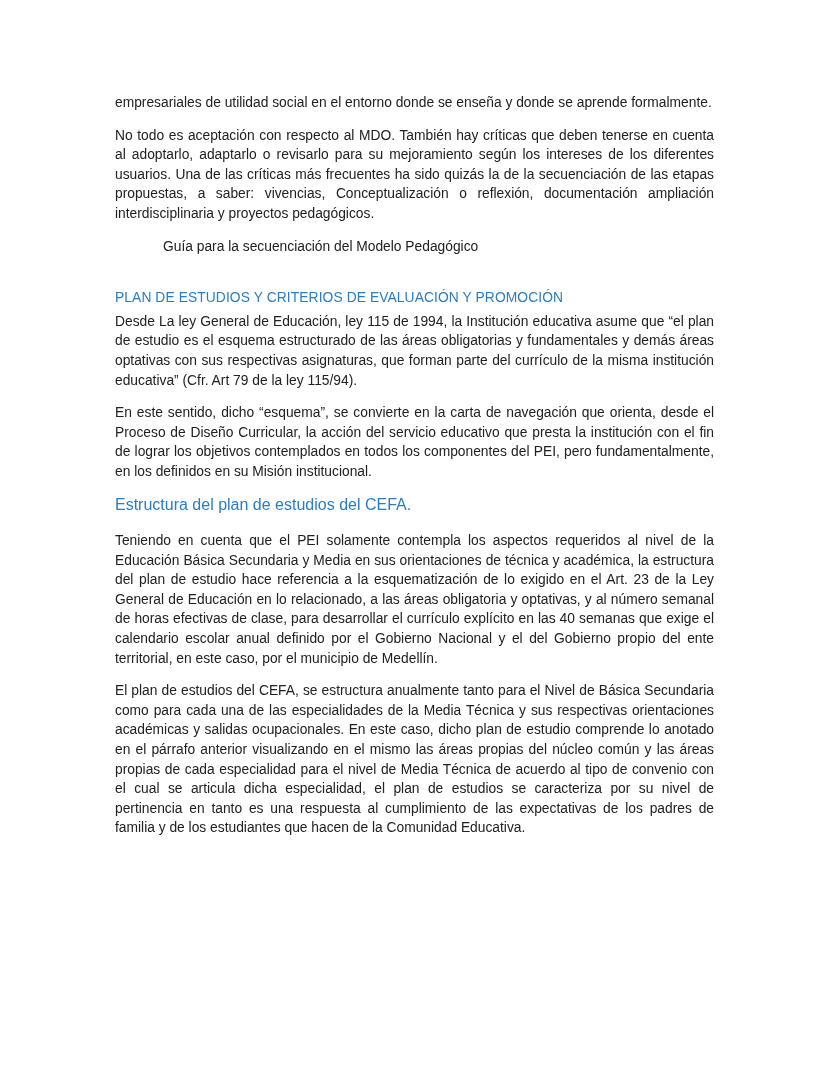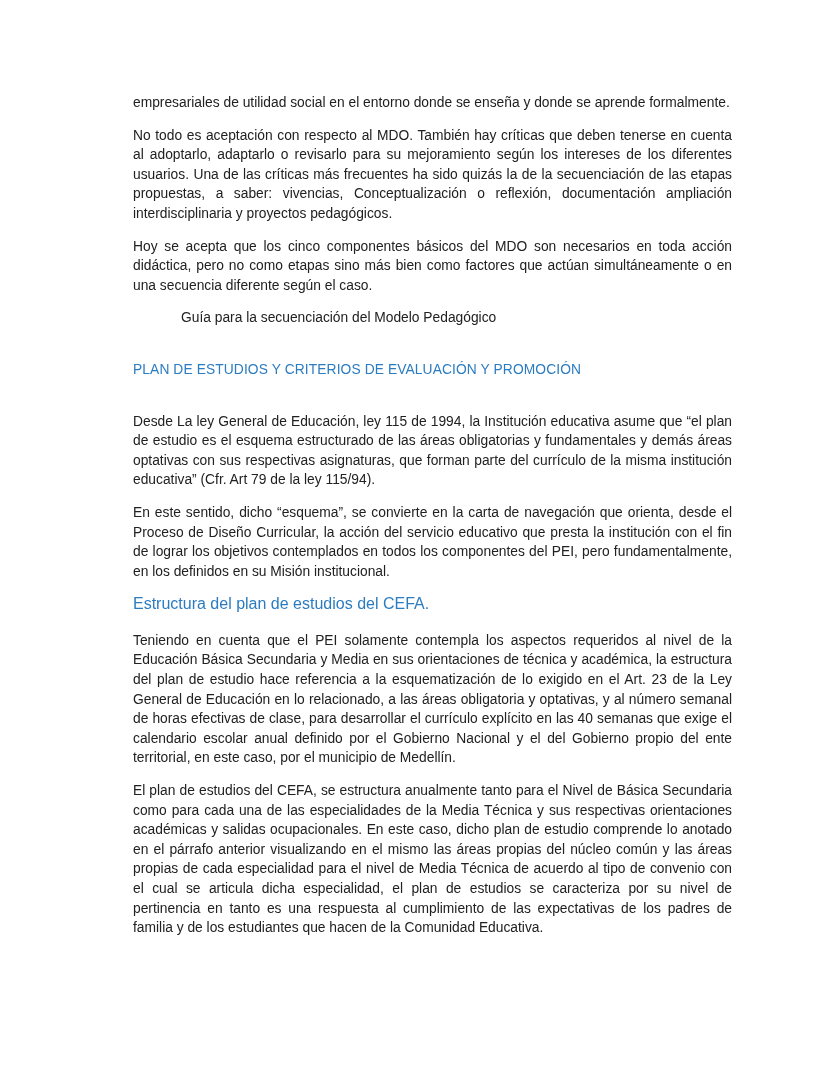--- a/index.html
+++ b/index.html
@@ -12,21 +12,21 @@
     overflow: hidden;
   }
   .page {
     width: 828px;
     height: 1071px;
     background: #ffffff;
     position: relative;
   }
   .content {
     position: absolute;
-    left: 133px;
+    left: 115px;
     top: 93px;
     width: 599px;
     color: #212121;
     font-size: 13.8px;
     line-height: 19.6px;
   }
   .para {
     text-align: justify;
     margin-bottom: 13px;
   }
@@ -34,41 +34,40 @@
     margin-left: 48px;
     margin-bottom: 0;
     text-align: left;
   }
   .heading {
     color: #2b7cc0;
     font-size: 13.8px;
     font-weight: 400;
     letter-spacing: 0.1px;
     margin-top: 32px;
-    margin-bottom: 32px;
+    margin-bottom: 4px;
   }
   .subheading {
     color: #2b7cc0;
     font-size: 16px;
     font-weight: 400;
     margin-top: 13px;
     margin-bottom: 17px;
   }
 </style>
 </head>
 <body>
 
 <div class="page">
   <div class="content">
 
     <p class="para">empresariales de utilidad social en el entorno donde se enseña y donde se aprende formalmente.</p>
 
     <p class="para">No todo es aceptación con respecto al MDO. También hay críticas que deben tenerse en cuenta al adoptarlo, adaptarlo o revisarlo para su mejoramiento según los intereses de los diferentes usuarios. Una de las críticas más frecuentes ha sido quizás la de la secuenciación de las etapas propuestas, a saber: vivencias, Conceptualización o reflexión, documentación ampliación interdisciplinaria y proyectos pedagógicos.</p>
 
-    <p class="para">Hoy se acepta que los cinco componentes básicos del MDO son necesarios en toda acción didáctica, pero no como etapas sino más bien como factores que actúan simultáneamente o en una secuencia diferente según el caso.</p>
 
     <p class="para caption">Guía para la secuenciación del Modelo Pedagógico</p>
 
     <h2 class="heading">PLAN DE ESTUDIOS Y CRITERIOS DE EVALUACIÓN Y PROMOCIÓN</h2>
 
     <p class="para">Desde La ley General de Educación, ley 115 de 1994, la Institución educativa asume que “el plan de estudio es el esquema estructurado de las áreas obligatorias y fundamentales y demás áreas optativas con sus respectivas asignaturas, que forman parte del currículo de la misma institución educativa” (Cfr. Art 79 de la ley 115/94).</p>
 
     <p class="para">En este sentido, dicho “esquema”, se convierte en la carta de navegación que orienta, desde el Proceso de Diseño Curricular, la acción del servicio educativo que presta la institución con el fin de lograr los objetivos contemplados en todos los componentes del PEI, pero fundamentalmente, en los definidos en su Misión institucional.</p>
 
     <h3 class="subheading">Estructura del plan de estudios del CEFA.</h3>

